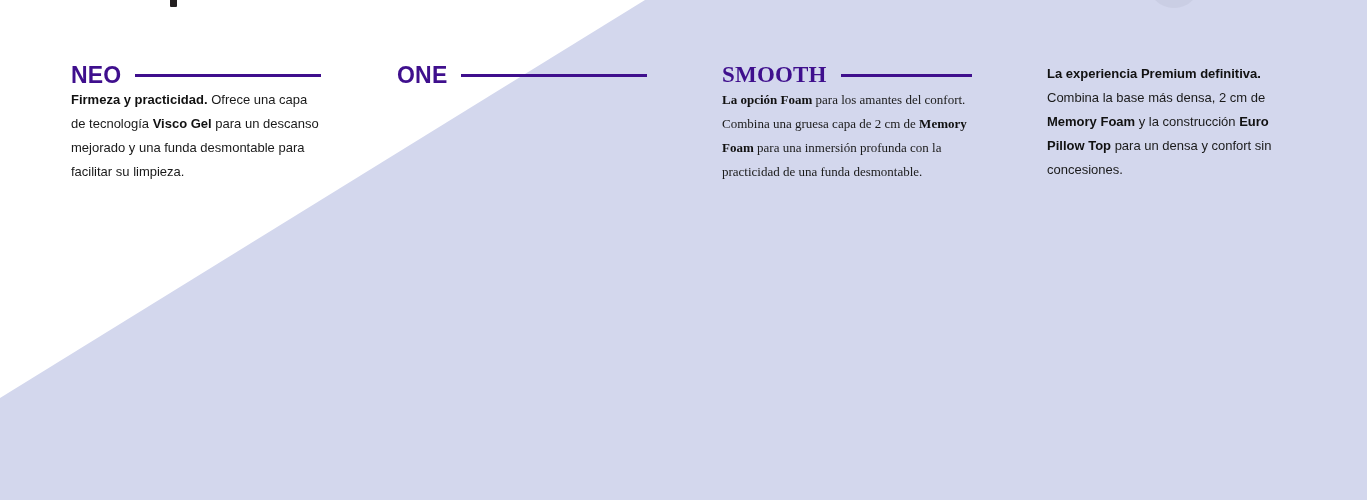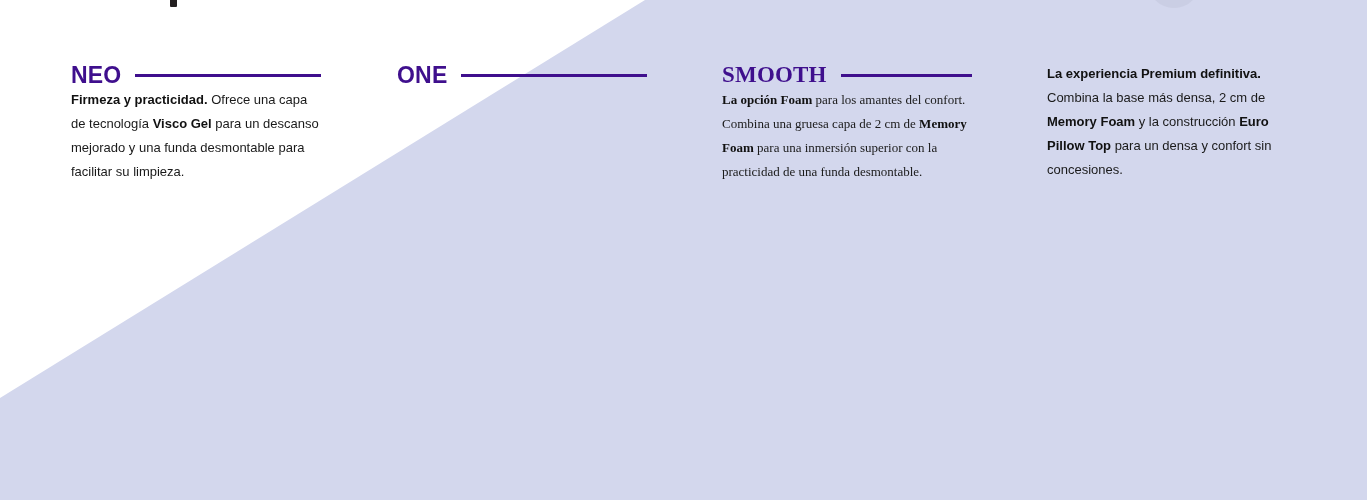--- a/index.html
+++ b/index.html
@@ -143,21 +143,21 @@
         <div class="col-title">ONE</div>
         <div class="col-rule"></div>
       </div>
     </div>
 
     <div class="col col-2">
       <div class="col-head">
         <div class="col-title">SMOOTH</div>
         <div class="col-rule"></div>
       </div>
-      <div class="col-body"><b>La opción Foam</b><span> para los amantes del confort. Combina una gruesa capa de 2 cm de </span><b>Memory Foam</b><span> para una inmersión superior con la practicidad de una funda desmontable.</span></div>
+      <div class="col-body"><b>La opción Foam</b><span> para los amantes del confort. Combina una gruesa capa de 2 cm de </span><b>Memory Foam</b><span> para una inmersión profunda con la practicidad de una funda desmontable.</span></div>
     </div>
 
     <div class="col col-3">
       <div class="col-body"><b>La experiencia Premium definitiva.</b><span> Combina la base más densa, 2 cm de </span><b>Memory Foam</b><span> y la construcción </span><b>Euro Pillow Top</b><span> para un densa y confort sin concesiones.</span></div>
     </div>
 
   </div>
 </div>
 
 </body></html>

